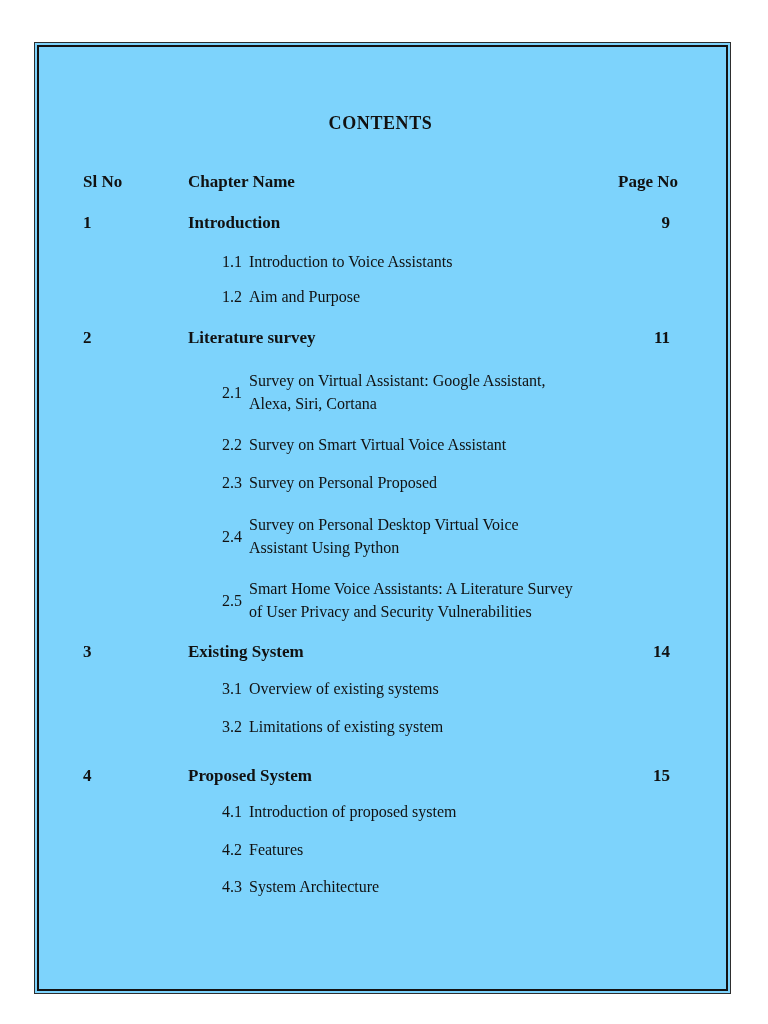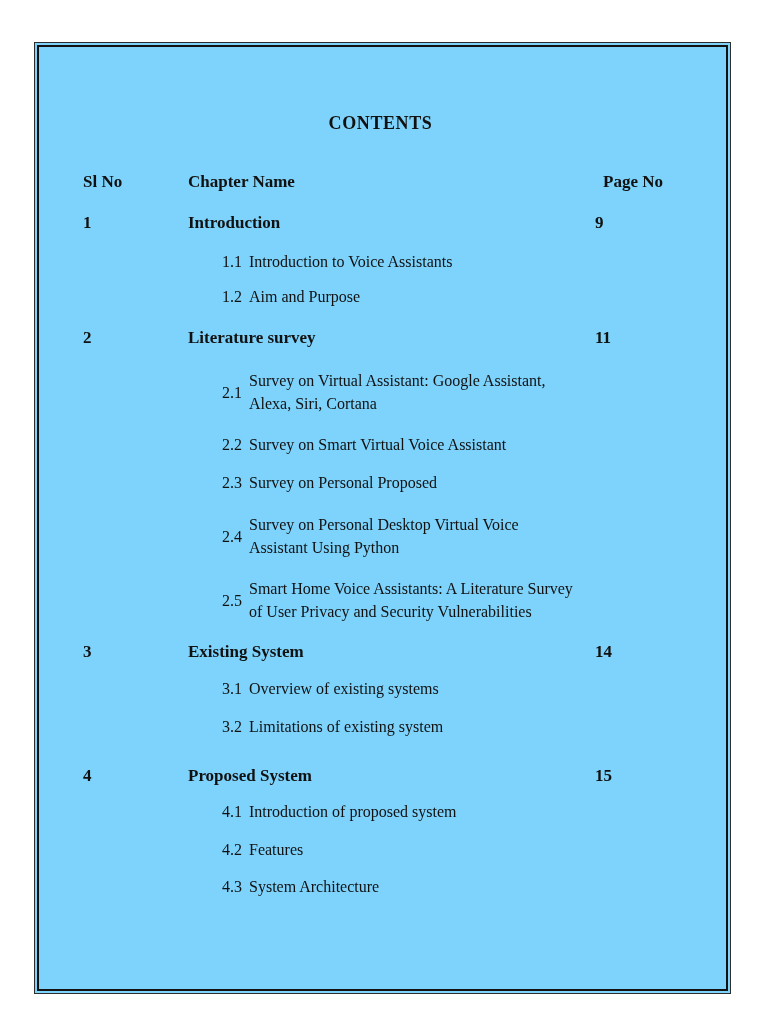--- a/index.html
+++ b/index.html
@@ -40,21 +40,21 @@
     margin-bottom: 34px;
   }
   .row {
     display: flex;
     align-items: flex-start;
     font-size: 17px;
     line-height: 23px;
   }
   .c1 { width: 105px; flex: none; }
   .c2 { flex: 1 1 auto; }
-  .c3 { width: 75px; flex: none; text-align: left; }
+  .c3 { width: 75px; flex: none; text-align: right; }
   .head .c1, .head .c2, .head .c3 { font-weight: 700; }
   .chapter .c1, .chapter .c2, .chapter .c3 { font-weight: 700; }
   .chapter .c3 { padding-right: 8px; }
   .sub {
     margin-left: 139px;
     display: flex;
     align-items: center;
     font-size: 16px;
     line-height: 23px;
   }

